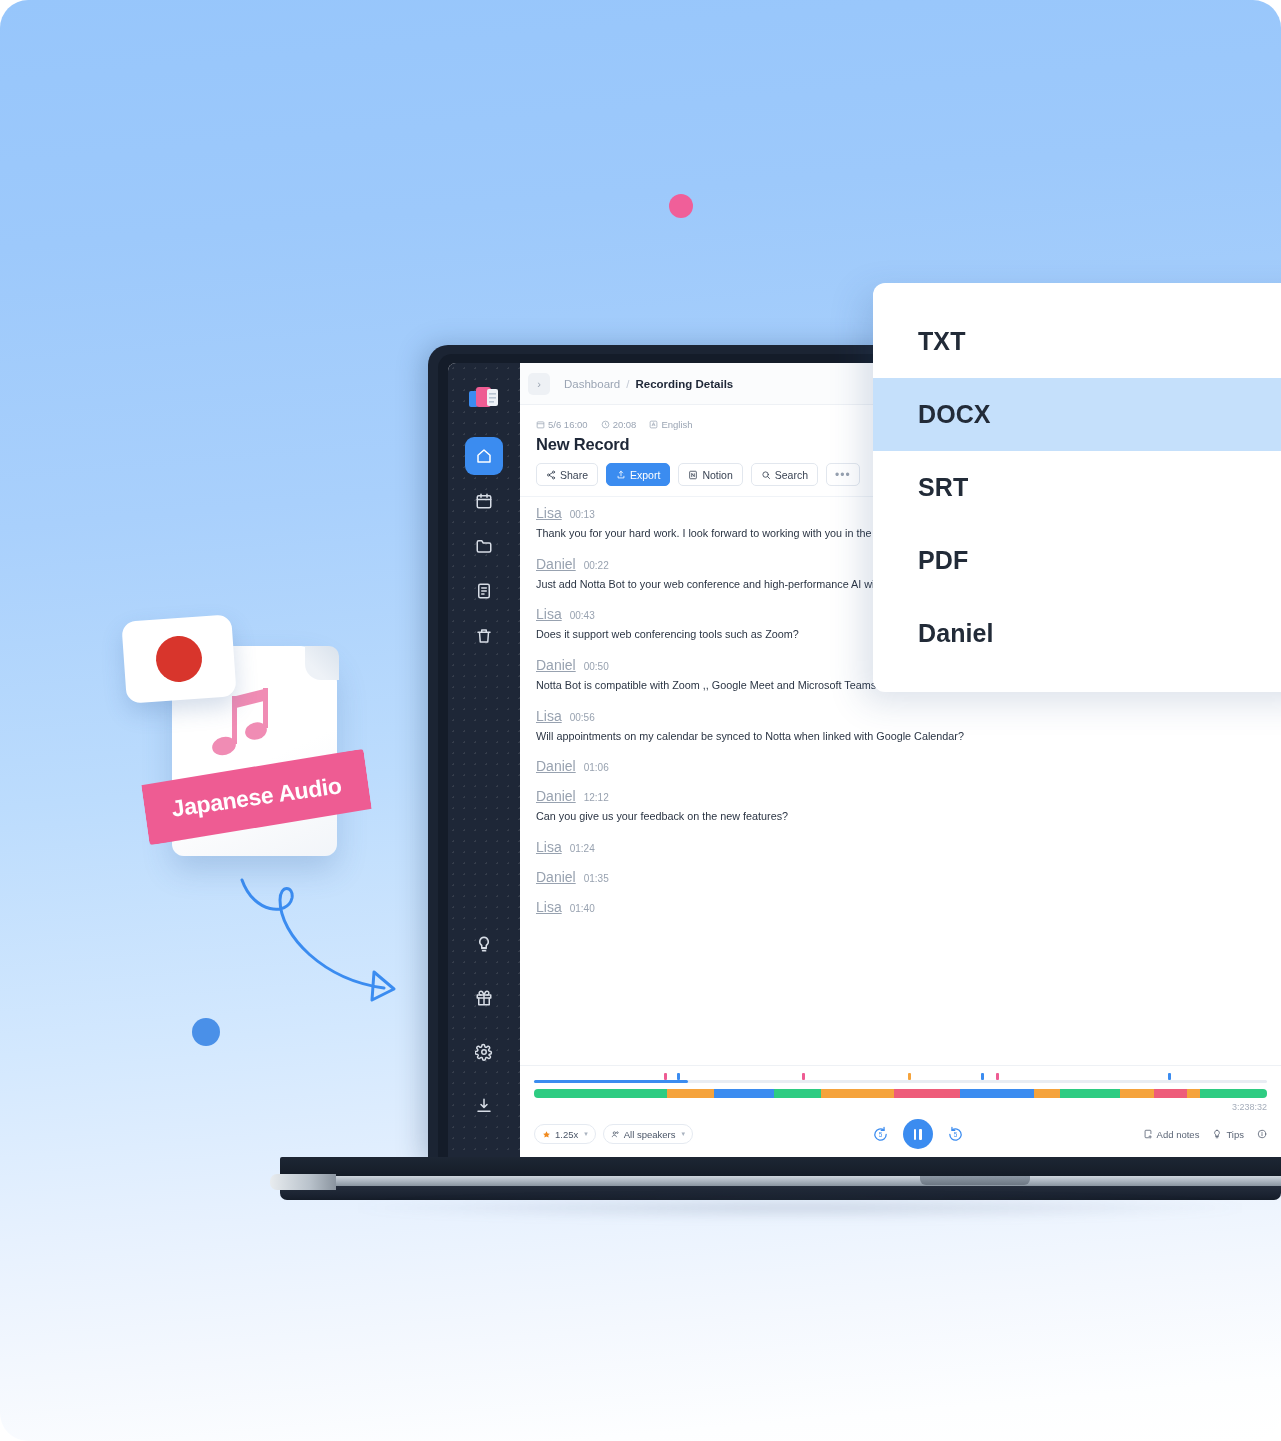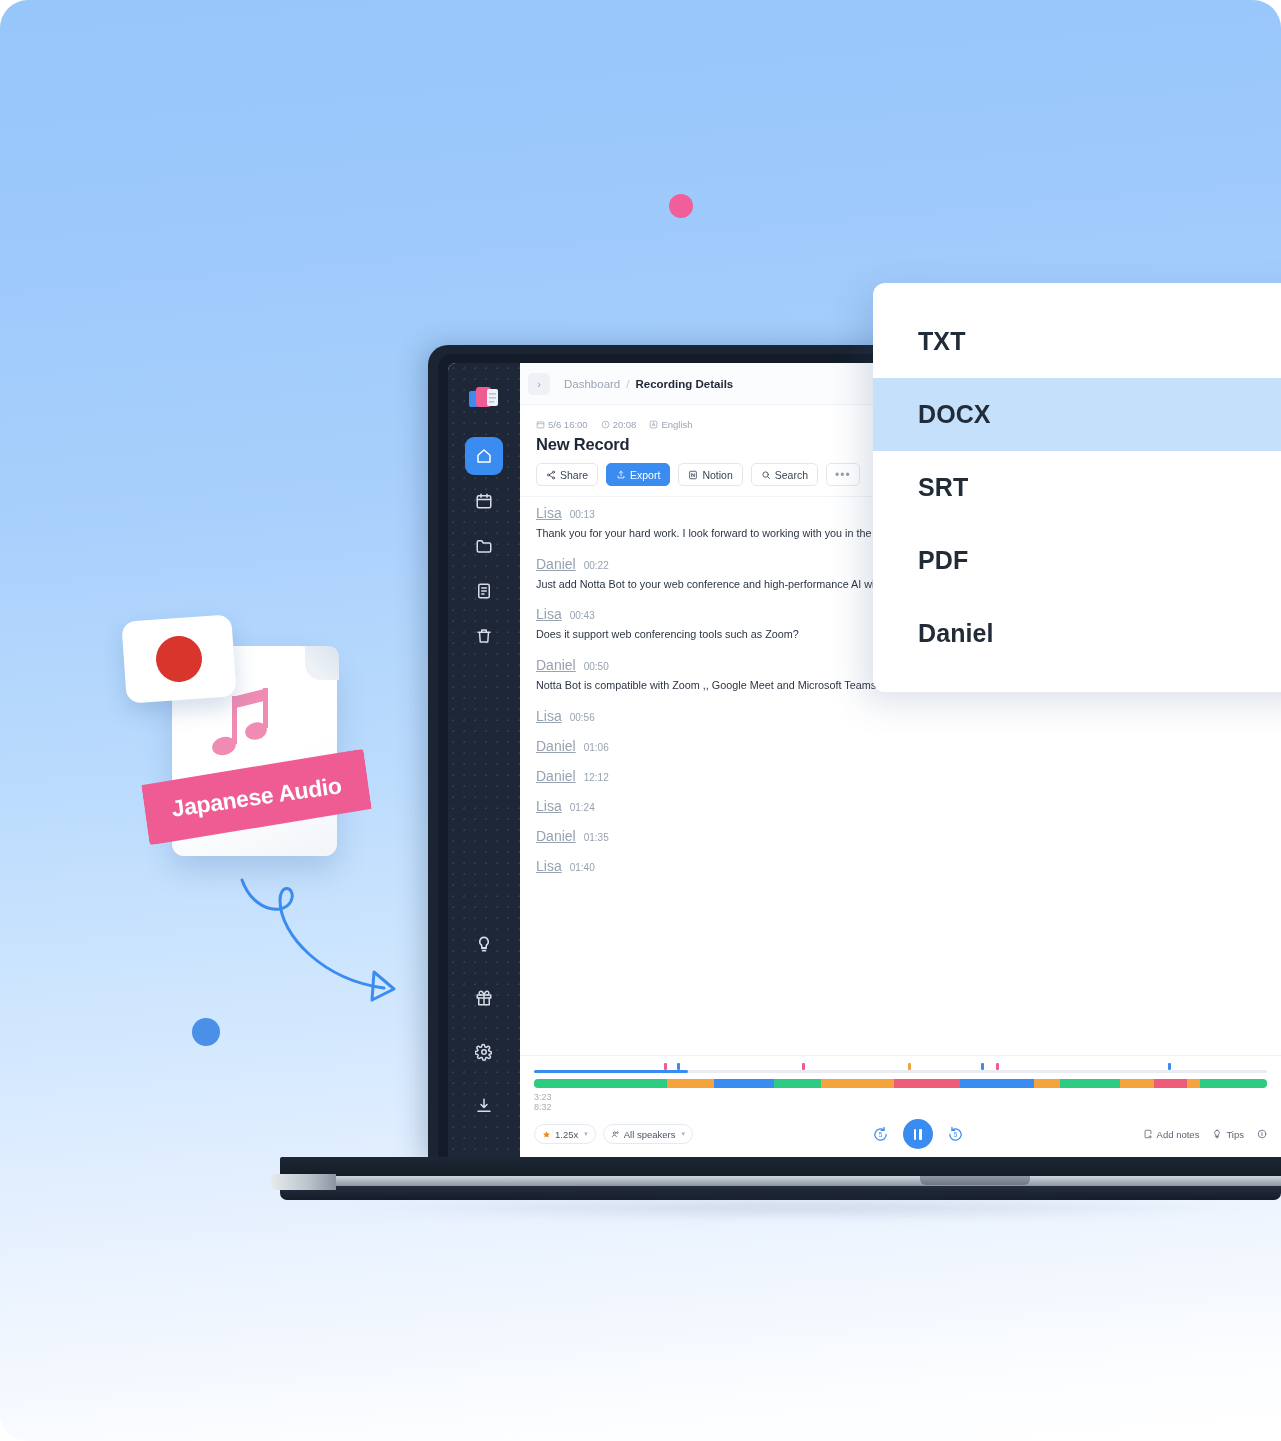--- a/index.html
+++ b/index.html
@@ -186,21 +186,21 @@
     border-top: 1px solid #eef1f5;
     padding: 6px 14px 10px 14px;
     position: relative;
   }
   #marks { position: relative; height: 10px; }
   .mark { position: absolute; top: 1px; width: 3px; height: 7px; border-radius: 1px; }
   #progress-line { position: absolute; left: 0; top: 8px; height: 3px; width: 100%; background: #e9edf3; border-radius: 2px; }
   #progress-fill { position: absolute; left: 0; top: 8px; height: 3px; width: 21%; background: #3b8cf0; border-radius: 2px; }
   #wave { display: flex; height: 9px; margin-top: 7px; border-radius: 4px; overflow: hidden; }
   .wseg { height: 100%; }
-  #times { display: flex; justify-content: flex-end; margin-top: 4px; flex-direction: column; }
+  #times { display: flex; justify-content: flex-end; margin-top: 4px; }
   .ptime { font-size: 9px; color: #a6aebb; }
   #controls { display: flex; align-items: center; margin-top: 7px; }
   #ctl-left { display: flex; gap: 7px; align-items: center; }
   .pill {
     height: 20px; padding: 0 7px; display: flex; align-items: center; gap: 4px;
     border: 1px solid #e5eaf1; border-radius: 10px; background: #fff;
     font-size: 9.5px; color: #4a5567;
   }
   .pill svg { width: 9px; height: 9px; }
   .caret { font-size: 7px; color: #a9b2bf; margin-left: 2px; }
@@ -463,32 +463,34 @@
                 <span class="utt-speaker">Daniel</span>
                 <span class="utt-time">00:50</span>
               </div>
               <div class="utt-text">Notta Bot is compatible with Zoom ,, Google Meet and Microsoft Teams. It is also possible to link with Google Calendar.</div>
             </div>
             <div class="utt">
               <div class="utt-head">
                 <span class="utt-speaker">Lisa</span>
                 <span class="utt-time">00:56</span>
               </div>
+              <div class="utt-text">Will appointments on my calendar be synced to Notta when linked with Google Calendar?</div>
             </div>
             <div class="utt">
               <div class="utt-head">
                 <span class="utt-speaker">Daniel</span>
                 <span class="utt-time">01:06</span>
               </div>
             </div>
             <div class="utt">
               <div class="utt-head">
                 <span class="utt-speaker">Daniel</span>
                 <span class="utt-time">12:12</span>
               </div>
+              <div class="utt-text">Can you give us your feedback on the new features?</div>
             </div>
             <div class="utt">
               <div class="utt-head">
                 <span class="utt-speaker">Lisa</span>
                 <span class="utt-time">01:24</span>
               </div>
             </div>
             <div class="utt">
               <div class="utt-head">
                 <span class="utt-speaker">Daniel</span>

